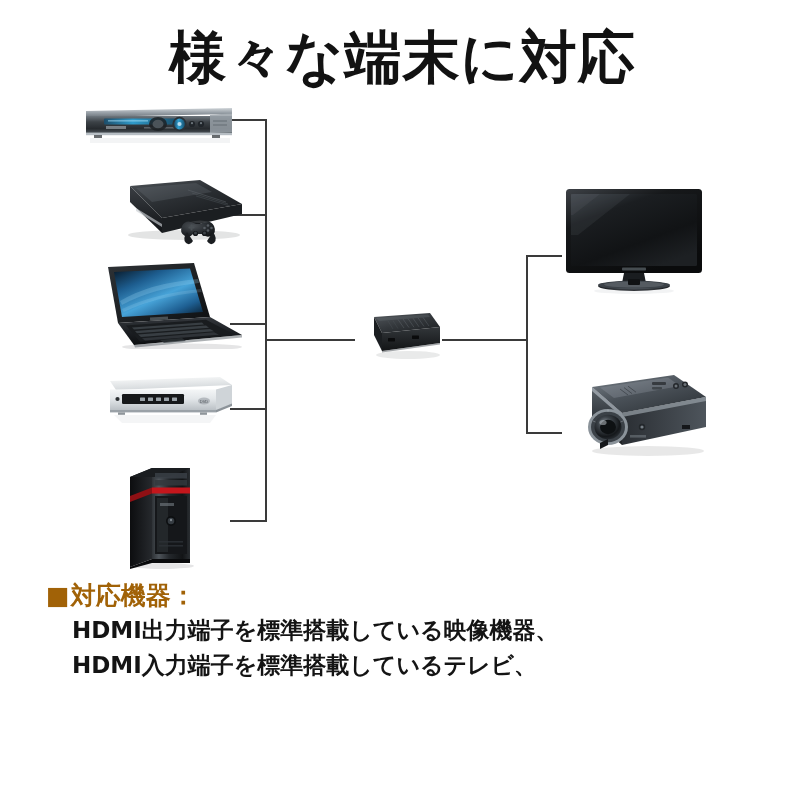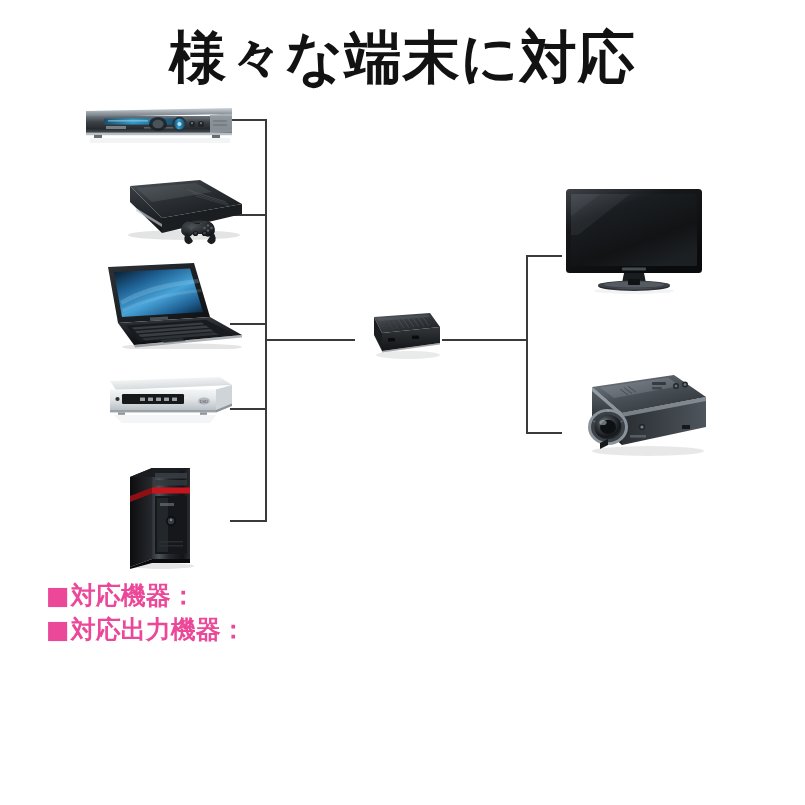--- a/index.html
+++ b/index.html
@@ -27,21 +27,21 @@
   .ln.h{height:2px;}
   .ln.v{width:2px;}
 
   
   .dev{position:absolute;}
   .dev svg{display:block;}
 
   
   .copy{position:absolute;left:46px;top:566px;width:700px;}
   .hd{
-    color:#ec4899;font-weight:bold;
+    color:#a16207;font-weight:bold;
     font-size:25px;line-height:34px;
     font-family:"DejaVu Sans","Liberation Sans",sans-serif;
     white-space:nowrap;
     margin:0;
   }
   .hd .sq{display:inline-block;margin-right:1px;}
   .bodyline{
     color:#141414;font-weight:bold;
     font-size:23px;line-height:35px;
     font-family:"DejaVu Sans","Liberation Sans",sans-serif;
@@ -476,20 +476,19 @@
 
       <ellipse cx="92" cy="82" rx="56" ry="5" fill="#2a2d31" opacity="0.11"></ellipse>
     </svg>
   </div>
 
   <div class="copy">
 
     <div class="hd">
       <span class="sq">■</span><span>対応機器：</span>
     </div>
-
-    <div class="hd">
-      <span class="sq">■</span><span>対応出力機器：</span>
-    </div>
+    <div class="bodyline">HDMI出力端子を標準搭載している映像機器、</div>
+
+    <div class="bodyline">HDMI入力端子を標準搭載しているテレビ、</div>
 
   </div>
 
 </div>
 
 </body></html>

